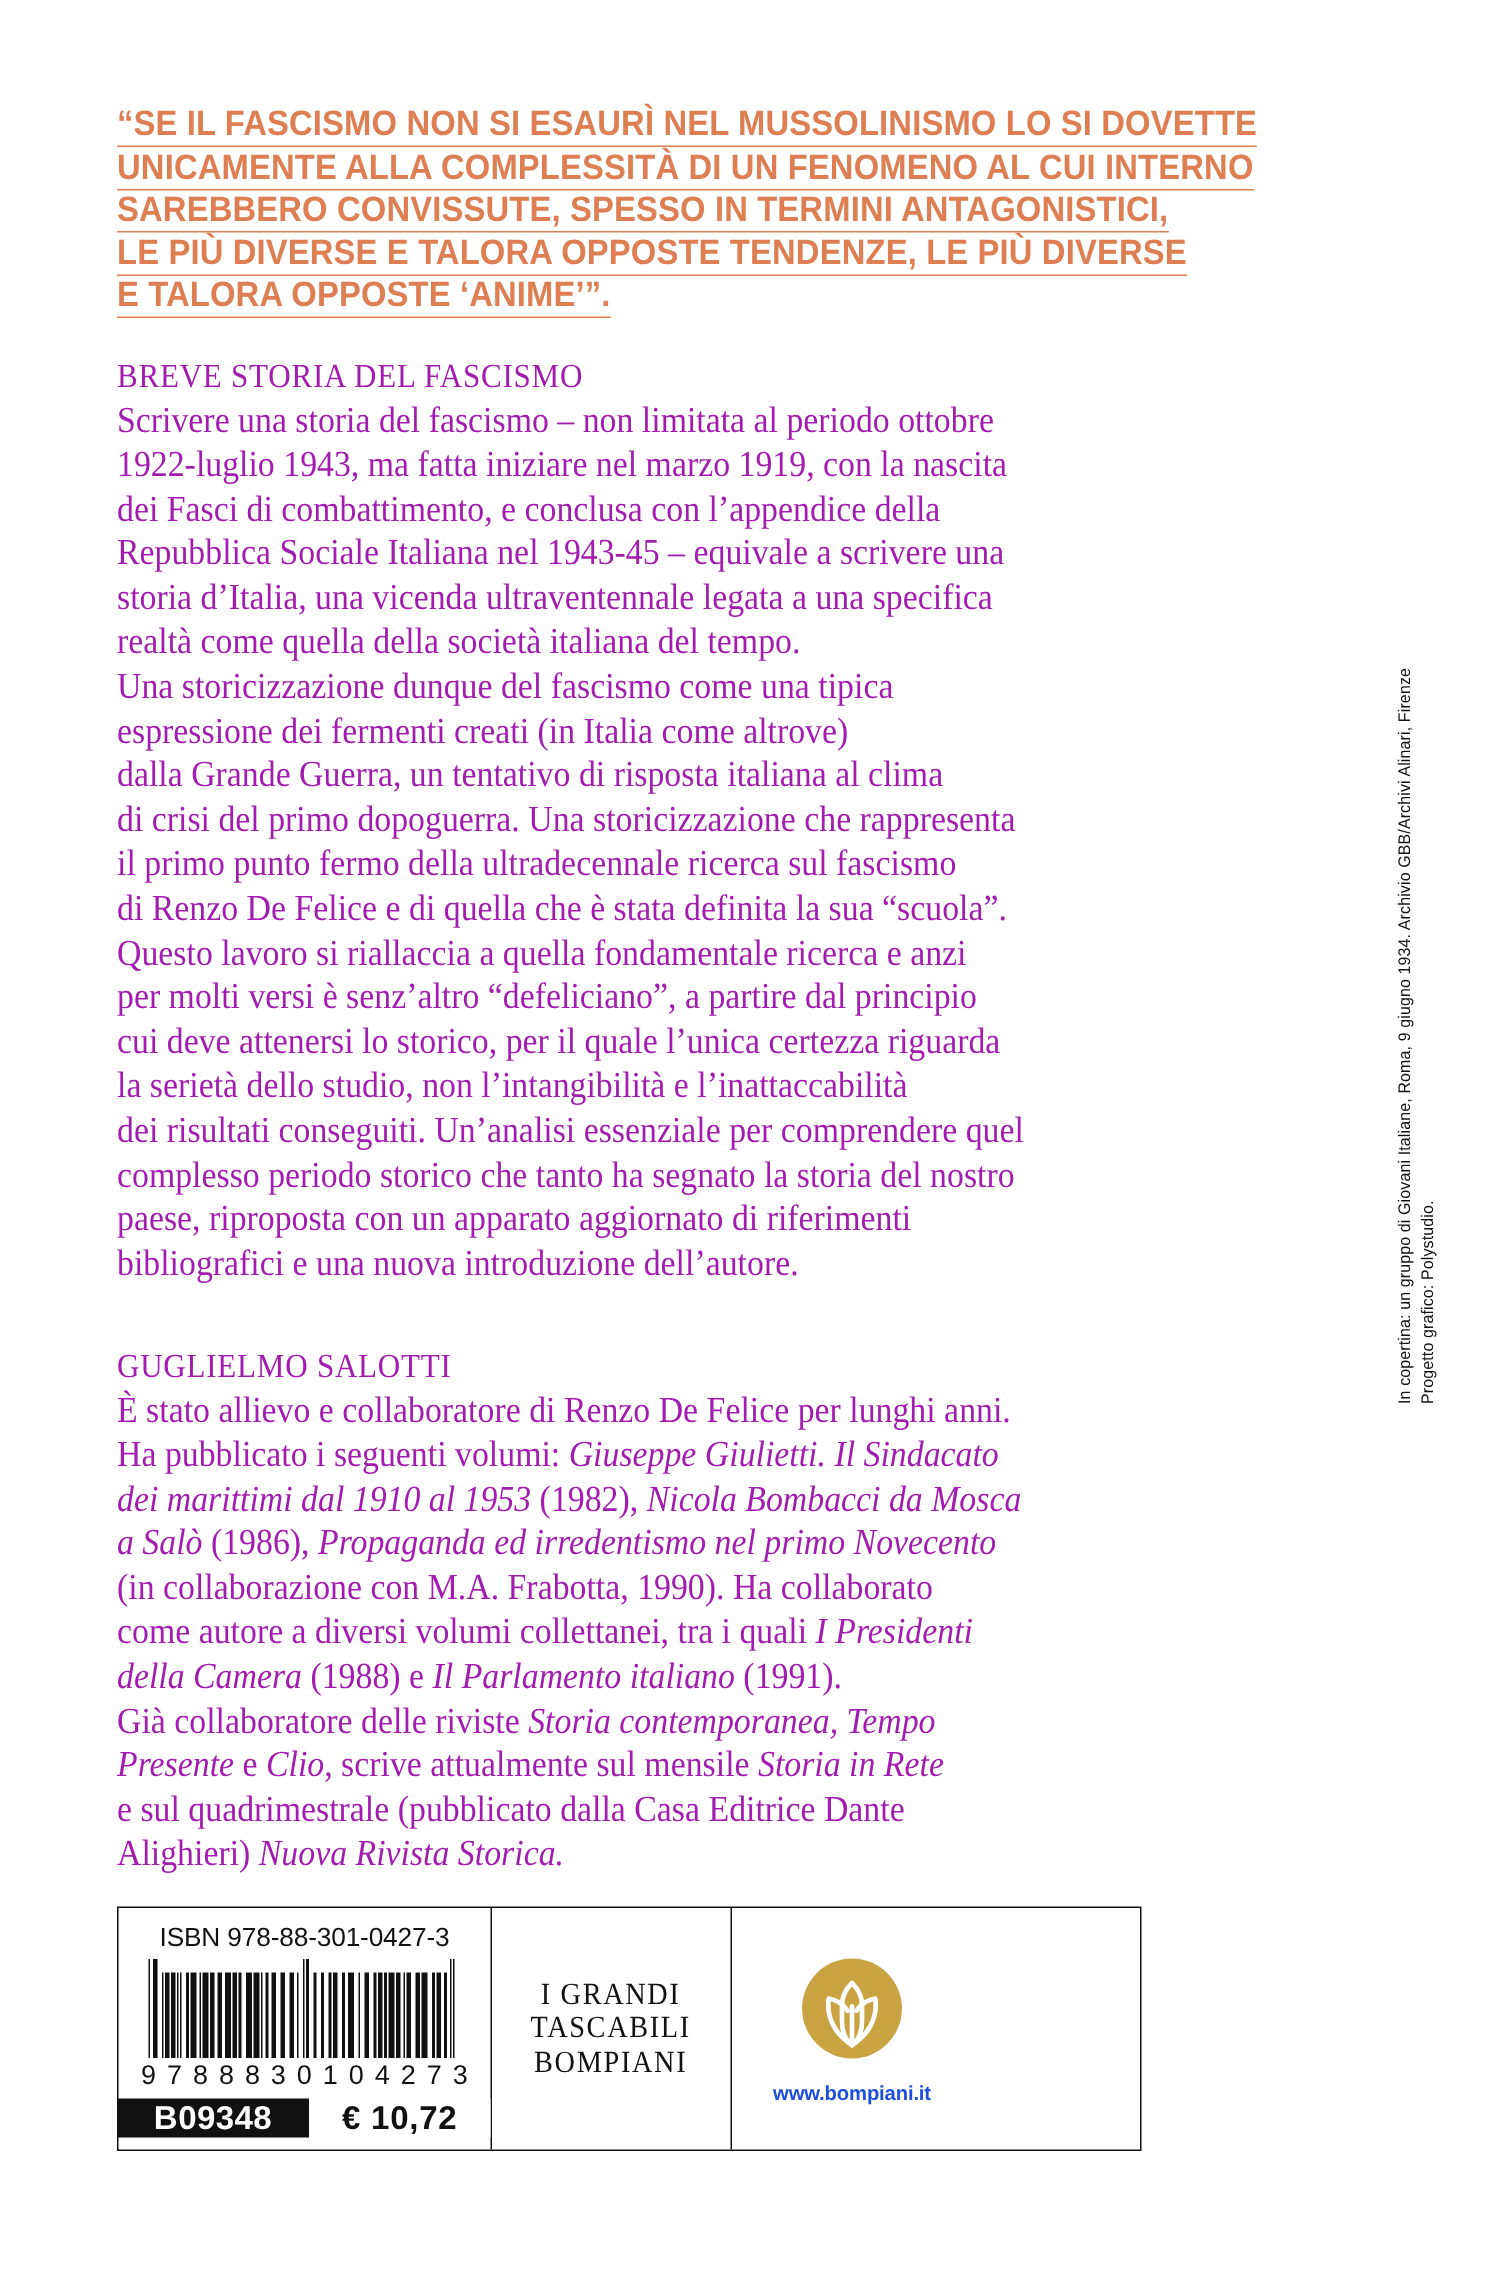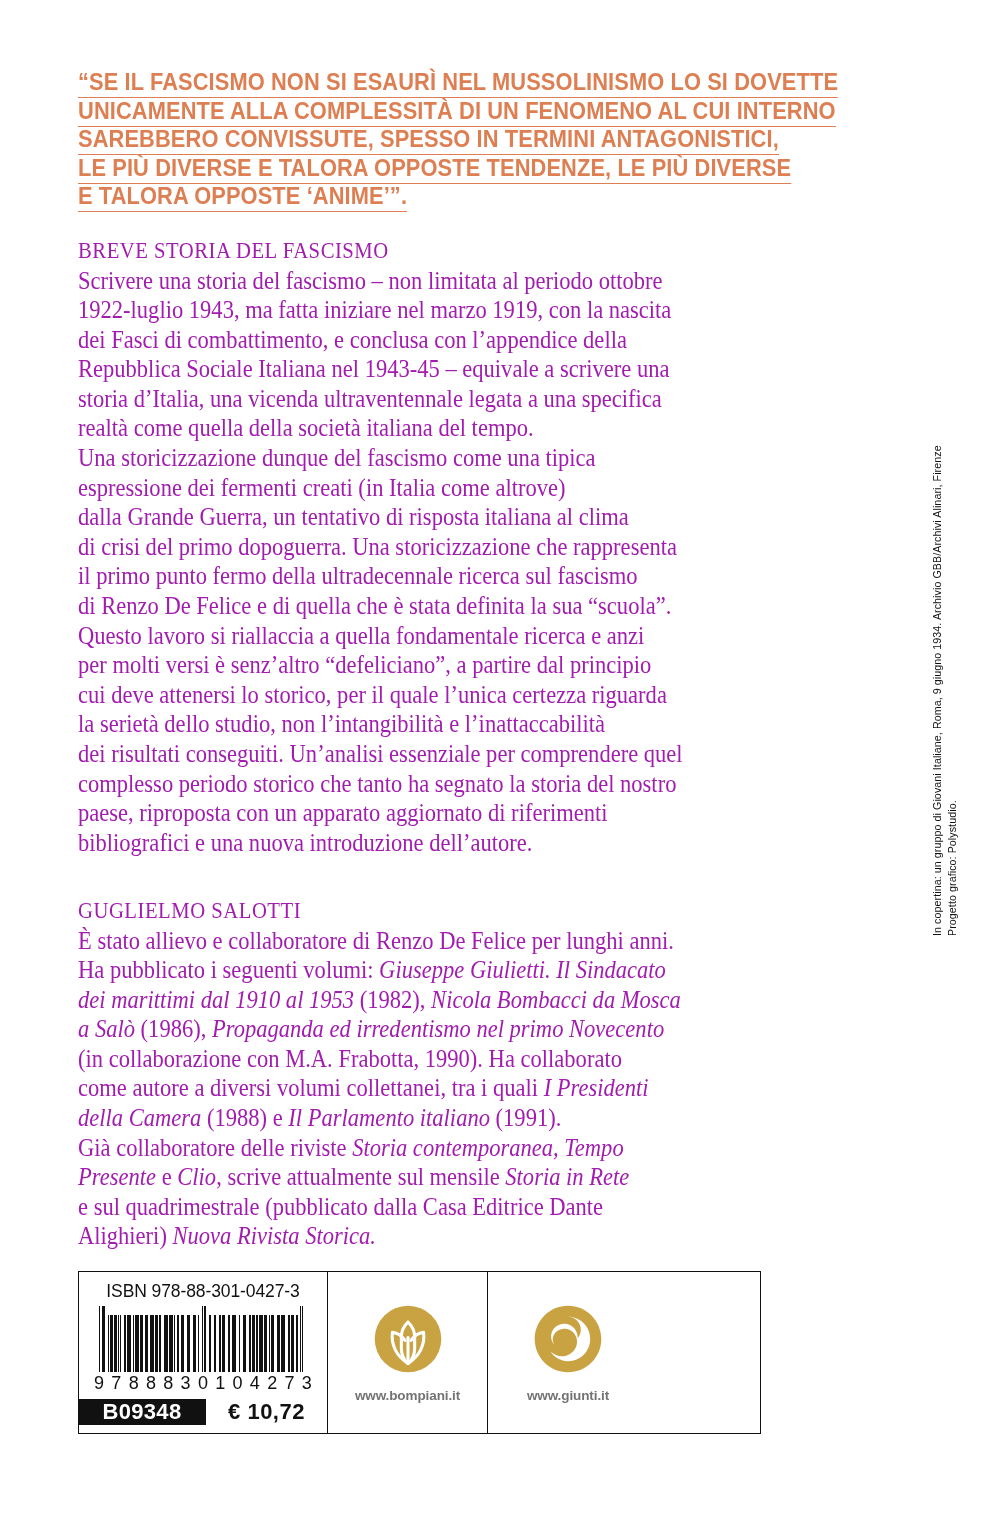--- a/index.html
+++ b/index.html
@@ -208,21 +208,21 @@
   
   .logo-mark {
     width: 74px;
     height: 74px;
     margin-bottom: 12px;
   }
   .logo-url {
     font-family: "Liberation Sans", sans-serif;
     font-weight: bold;
     font-size: 13.5px;
-    color: #737373;
+    color: #1d4ed8;
     letter-spacing: -0.1px;
   }
 </style>
 </head>
 <body>
 
 <div class="page">
 
   <div class="headline">
     <span class="hl-line"><span>“SE IL FASCISMO NON SI ESAURÌ NEL MUSSOLINISMO LO SI DOVETTE</span></span>
@@ -348,42 +348,37 @@
         <span>2</span>
         <span>7</span>
         <span>3</span>
       </div>
       <div class="code-price-row">
         <div class="code-box">B09348</div>
         <div class="price-box">€ 10,72</div>
       </div>
     </div>
 
+    <div class="cell cell-imprint">
+      <div class="imprint">
+        <span>I  GRANDI</span>
+        <span>TASCABILI</span>
+        <span>BOMPIANI</span>
+      </div>
+    </div>
 
     <div class="cell cell-logo">
       <svg class="logo-mark" viewBox="0 0 100 100">
         <circle cx="50" cy="50" r="45" fill="#C9A342"></circle>
         <g fill="none" stroke="#ffffff" stroke-width="4.2" stroke-linejoin="round" stroke-linecap="round">
           <path d="M50 27 C44 33 41 40 41 47 L41 62 C41 72 45 79 50 83 C55 79 59 72 59 62 L59 47 C59 40 56 33 50 27 Z"></path>
           <path d="M50 83 C44 79 37 73 33 65 C29 57 28 48 29 41 C35 42 42 46 46 52"></path>
           <path d="M50 83 C56 79 63 73 67 65 C71 57 72 48 71 41 C65 42 58 46 54 52"></path>
           <path d="M50 48 L50 83"></path>
         </g>
       </svg>
       <div class="logo-url">www.bompiani.it</div>
     </div>
 
-    <div class="cell cell-logo">
-      <svg class="logo-mark" viewBox="0 0 100 100">
-        <path fill="#C9A342" d="M50 5 C25.2 5 5 25.2 5 50 C5 74.8 25.2 95 50 95 C74.8 95 95 74.8 95 50 C95 25.2 74.8 5 50 5 Z
-                 M50 20 C66.6 20 80 33.4 80 50 C80 66.6 66.6 80 50 80 C40 80 31.3 74.8 26.2 67
-                 C31.8 72 38.6 74.2 45 73.2 C54.5 71.7 61.5 64.2 62.2 55.2 C62.9 46.4 57.1 38.6 48.8 36.6
-                 C41.8 34.9 34.8 37.8 31.3 43.6 C28.3 48.6 29 54.9 32.8 59.1
-                 C28.8 55.6 26.6 50.4 27.2 45 C28.2 35.5 36.8 28.4 46.6 29.4
-                 C56 30.3 63.2 38.4 63 47.8 C63 48.2 63 48.6 63 49
-                 C67.4 44 68.6 36.8 65.8 30.4 C63 24 56.7 20 50 20 Z"></path>
-      </svg>
-      <div class="logo-url">www.giunti.it</div>
-    </div>
 
   </div>
 
 </div>
 
 </body></html>

